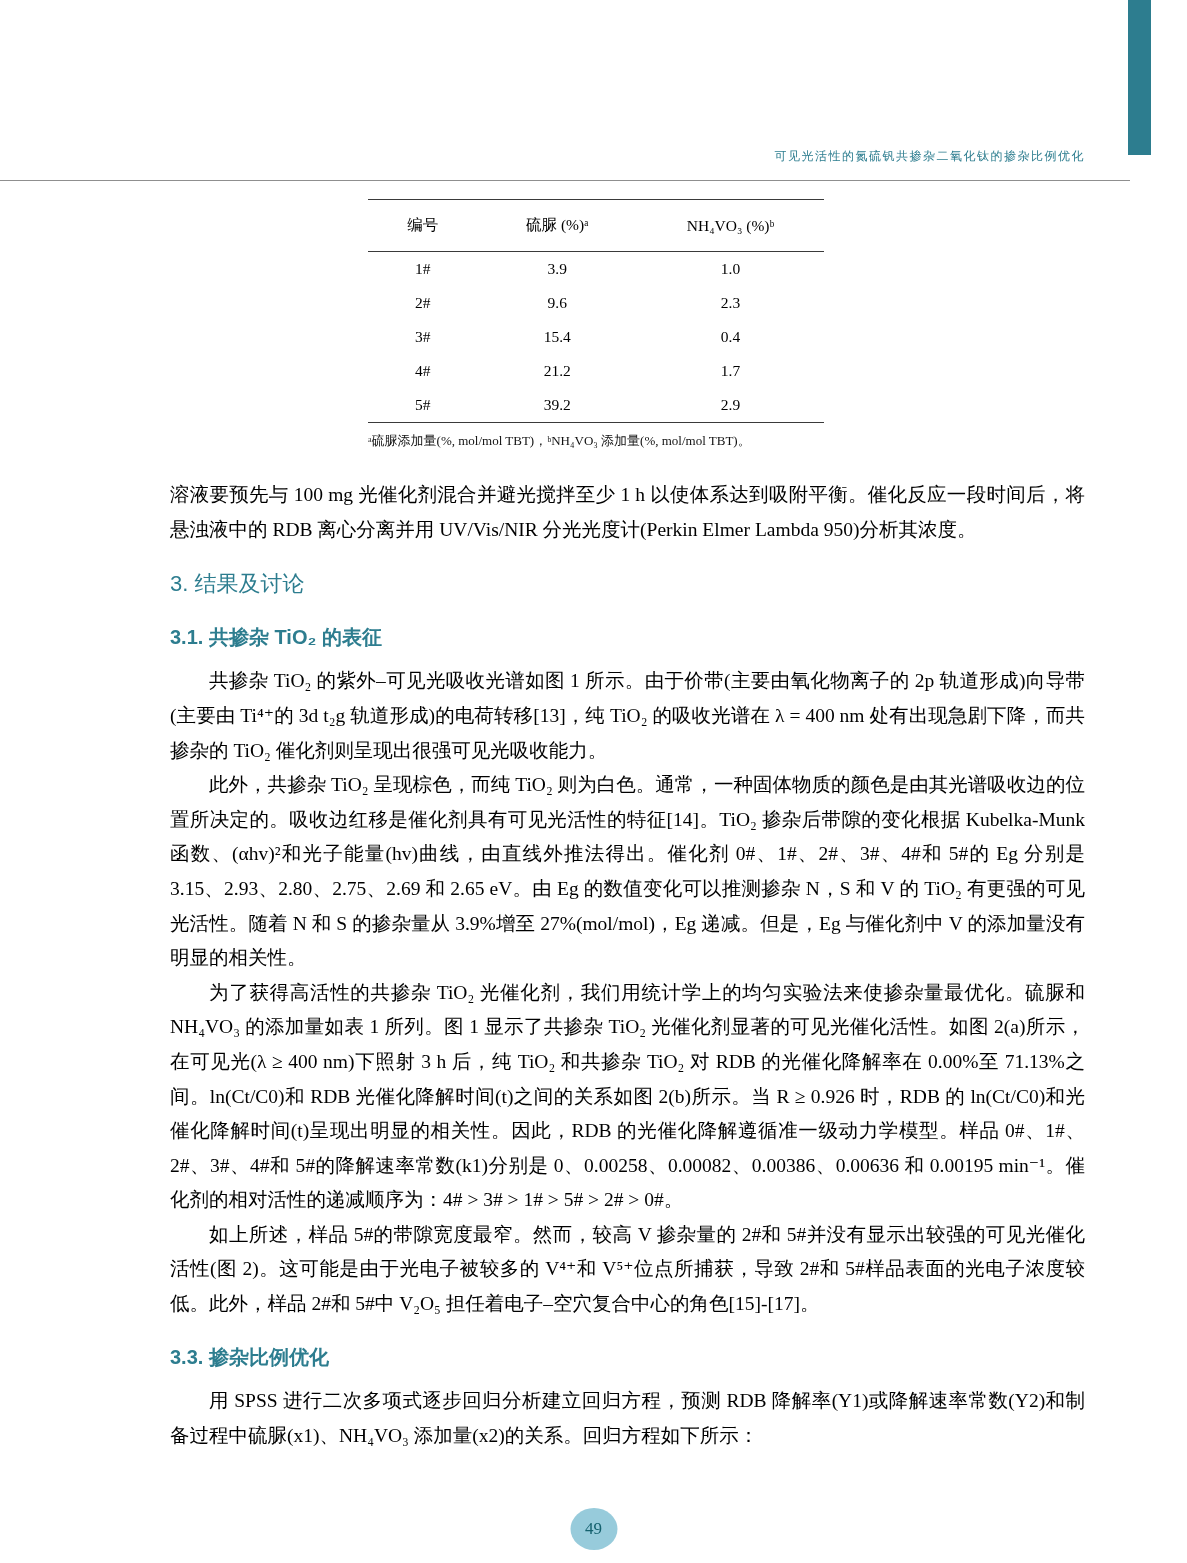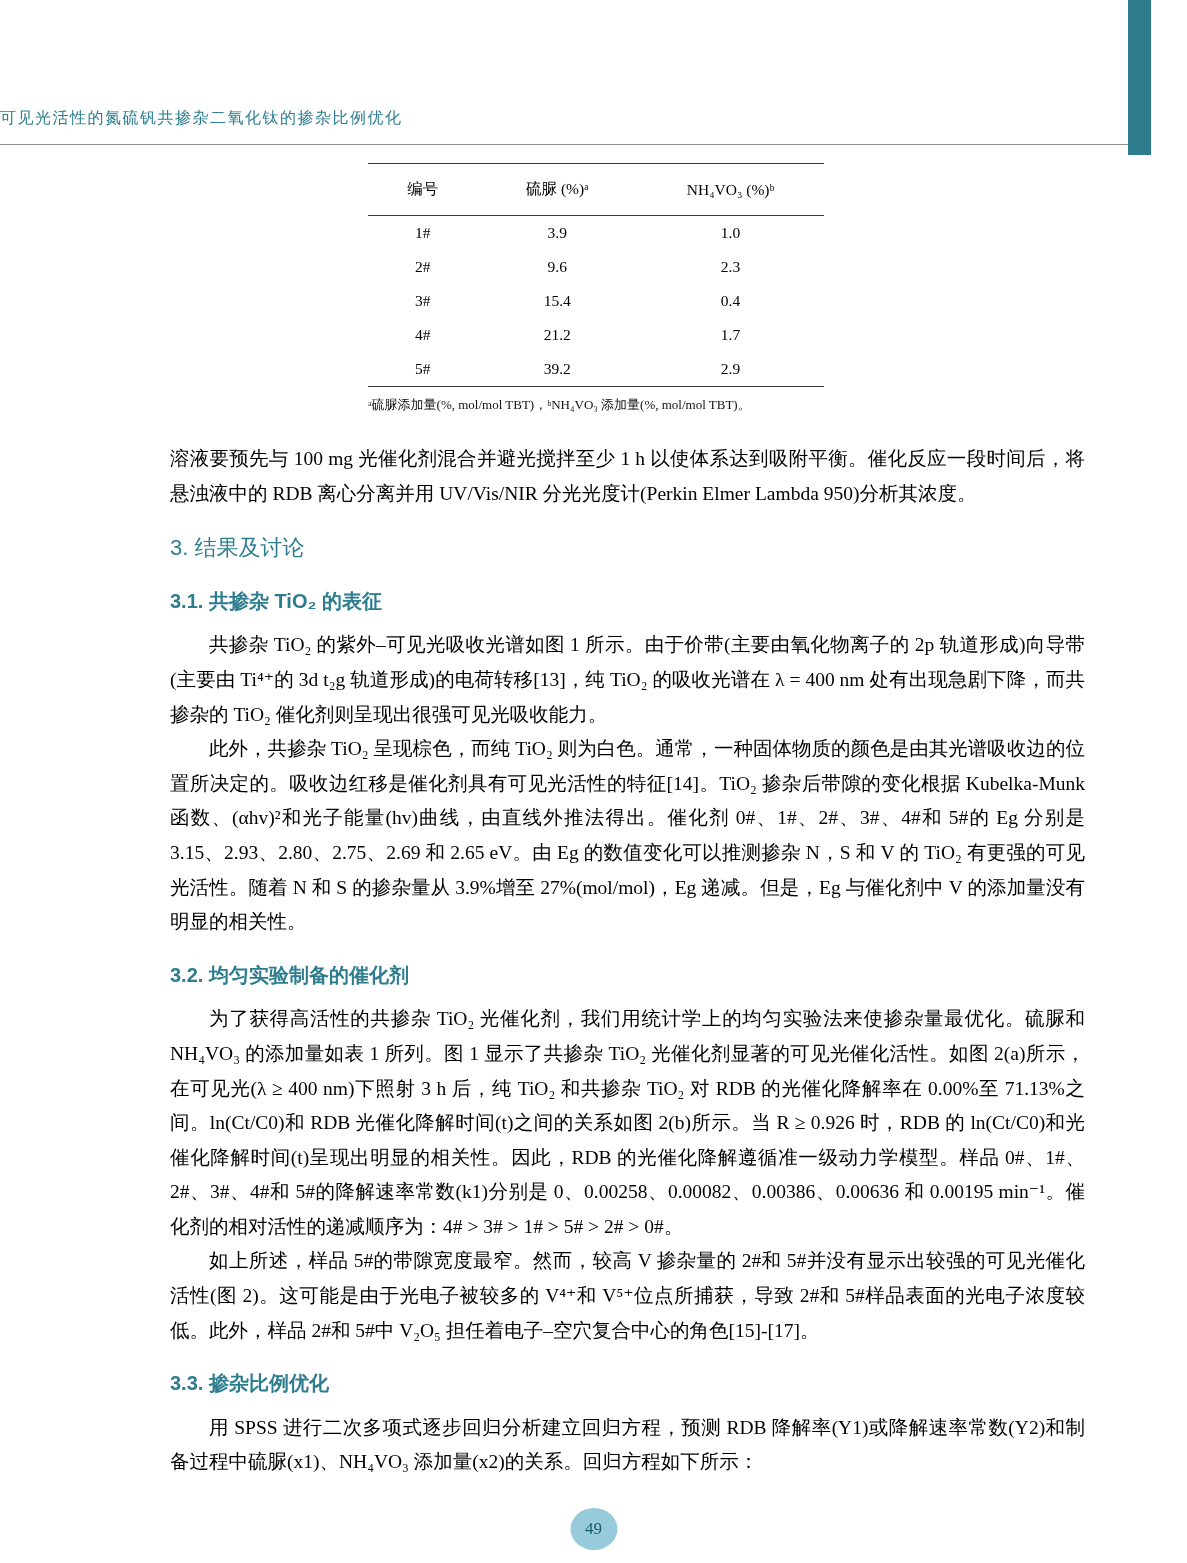--- a/index.html
+++ b/index.html
@@ -7,22 +7,22 @@
   .page {
     position:relative; width:1187px; height:1563px; margin:0 auto;
     background:#ffffff; overflow:hidden;
     font-family:"Liberation Serif","DejaVu Serif",serif; color:#000;
   }
   .side-bar {
     position:absolute; top:0; left:1128px; width:23px; height:155px;
     background:#2D7D8F;
   }
   .running-title {
-    padding-top:108px; margin-right:102px; 
-    color:#2D7D8F; font-size:16px; letter-spacing:1.5px;
+    padding-top:108px; margin-right:102px; text-align:right;
+    color:#2D7D8F; font-size:12px; letter-spacing:1.5px;margin-top:40px;
   }
   .header-rule {
     margin-top:15px; width:1130px; border-bottom:1px solid #8f8f8f; height:0;
   }
   .table-block { margin-left:368px; margin-top:18px; width:456px; font-size:15.5px; }
   .caption-line { line-height:1.5; }
   .caption-label { font-weight:bold; margin-right:5px; }
   .caption-line.cn .caption-label { font-family:"Liberation Sans","DejaVu Sans",sans-serif; font-size:15px; }
   table.data-table {
     width:100%; border-collapse:collapse; margin-top:13px; text-align:center;
@@ -112,21 +112,20 @@
 
   <main class="body-text">
     <p class="noindent">溶液要预先与 100 mg 光催化剂混合并避光搅拌至少 1 h 以使体系达到吸附平衡。催化反应一段时间后，将悬浊液中的 RDB 离心分离并用 UV/Vis/NIR 分光光度计(Perkin Elmer Lambda 950)分析其浓度。</p>
 
     <h2 class="sec-title">3. 结果及讨论</h2>
 
     <h3 class="subsec-title">3.1. 共掺杂 TiO₂ 的表征</h3>
     <p>共掺杂 TiO₂ 的紫外–可见光吸收光谱如图 1 所示。由于价带(主要由氧化物离子的 2p 轨道形成)向导带(主要由 Ti⁴⁺的 3d t₂g 轨道形成)的电荷转移[13]，纯 TiO₂ 的吸收光谱在 λ = 400 nm 处有出现急剧下降，而共掺杂的 TiO₂ 催化剂则呈现出很强可见光吸收能力。</p>
     <p>此外，共掺杂 TiO₂ 呈现棕色，而纯 TiO₂ 则为白色。通常，一种固体物质的颜色是由其光谱吸收边的位置所决定的。吸收边红移是催化剂具有可见光活性的特征[14]。TiO₂ 掺杂后带隙的变化根据 Kubelka-Munk 函数、(αhv)²和光子能量(hv)曲线，由直线外推法得出。催化剂 0#、1#、2#、3#、4#和 5#的 Eg 分别是 3.15、2.93、2.80、2.75、2.69 和 2.65 eV。由 Eg 的数值变化可以推测掺杂 N，S 和 V 的 TiO₂ 有更强的可见光活性。随着 N 和 S 的掺杂量从 3.9%增至 27%(mol/mol)，Eg 递减。但是，Eg 与催化剂中 V 的添加量没有明显的相关性。</p>
 
-    <h3 class="subsec-title">3.2. 均匀实验制备的催化剂</h3>
     <p>为了获得高活性的共掺杂 TiO₂ 光催化剂，我们用统计学上的均匀实验法来使掺杂量最优化。硫脲和 NH₄VO₃ 的添加量如表 1 所列。图 1 显示了共掺杂 TiO₂ 光催化剂显著的可见光催化活性。如图 2(a)所示，在可见光(λ ≥ 400 nm)下照射 3 h 后，纯 TiO₂ 和共掺杂 TiO₂ 对 RDB 的光催化降解率在 0.00%至 71.13%之间。ln(Ct/C0)和 RDB 光催化降解时间(t)之间的关系如图 2(b)所示。当 R ≥ 0.926 时，RDB 的 ln(Ct/C0)和光催化降解时间(t)呈现出明显的相关性。因此，RDB 的光催化降解遵循准一级动力学模型。样品 0#、1#、2#、3#、4#和 5#的降解速率常数(k1)分别是 0、0.00258、0.00082、0.00386、0.00636 和 0.00195 min⁻¹。催化剂的相对活性的递减顺序为：4# &gt; 3# &gt; 1# &gt; 5# &gt; 2# &gt; 0#。</p>
     <p>如上所述，样品 5#的带隙宽度最窄。然而，较高 V 掺杂量的 2#和 5#并没有显示出较强的可见光催化活性(图 2)。这可能是由于光电子被较多的 V⁴⁺和 V⁵⁺位点所捕获，导致 2#和 5#样品表面的光电子浓度较低。此外，样品 2#和 5#中 V₂O₅ 担任着电子–空穴复合中心的角色[15]-[17]。</p>
 
     <h3 class="subsec-title">3.3. 掺杂比例优化</h3>
     <p>用 SPSS 进行二次多项式逐步回归分析建立回归方程，预测 RDB 降解率(Y1)或降解速率常数(Y2)和制备过程中硫脲(x1)、NH₄VO₃ 添加量(x2)的关系。回归方程如下所示：</p>
   </main>
 
   <div class="page-badge">
     <span>49</span>
   </div>

